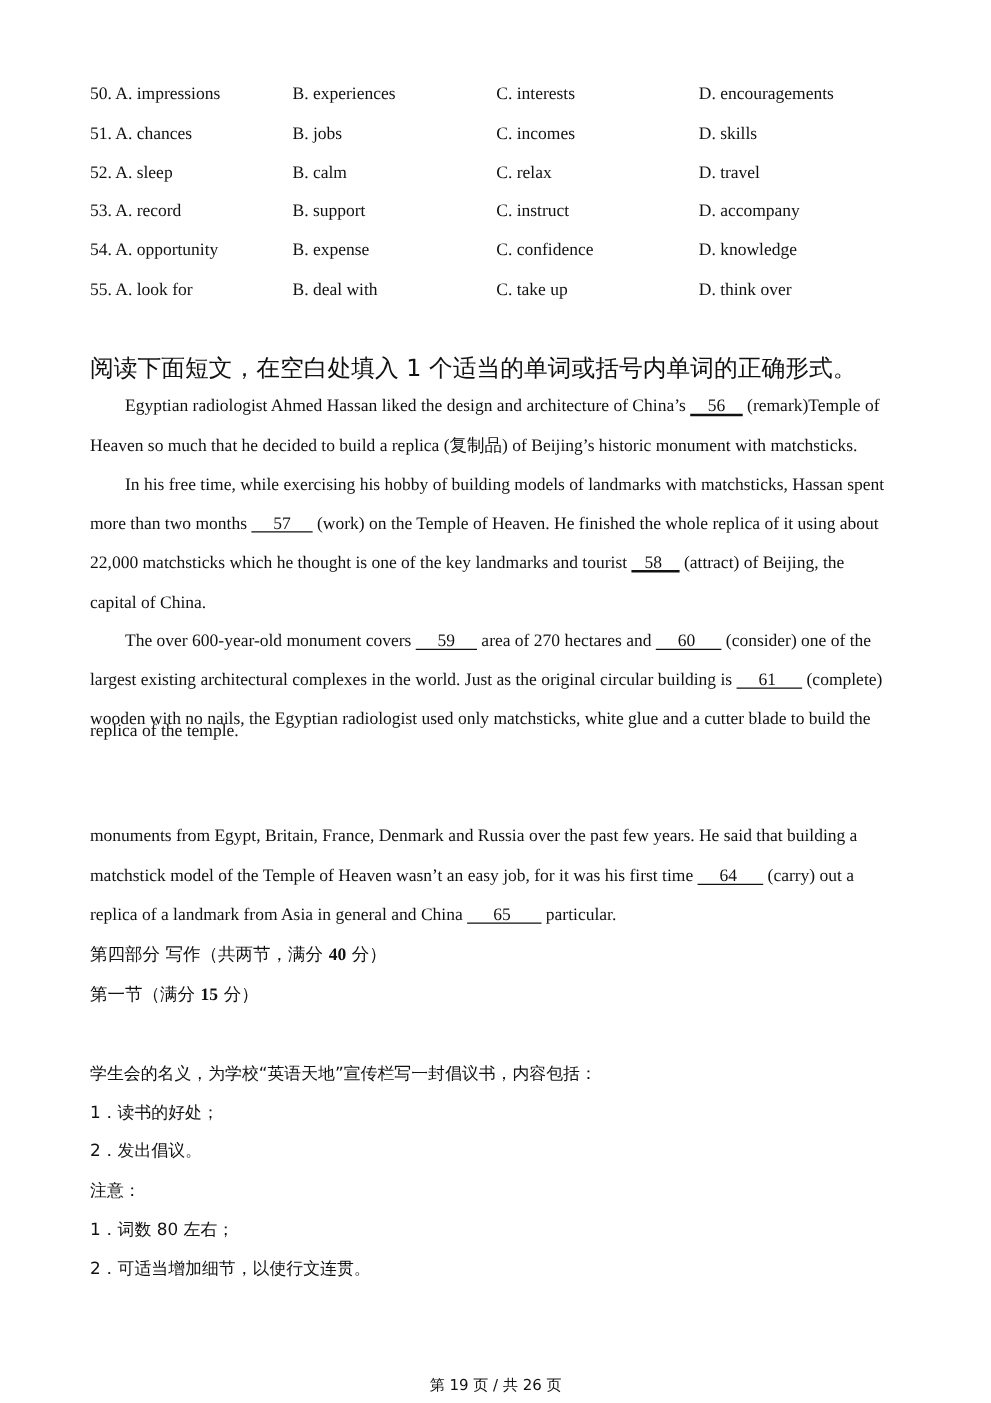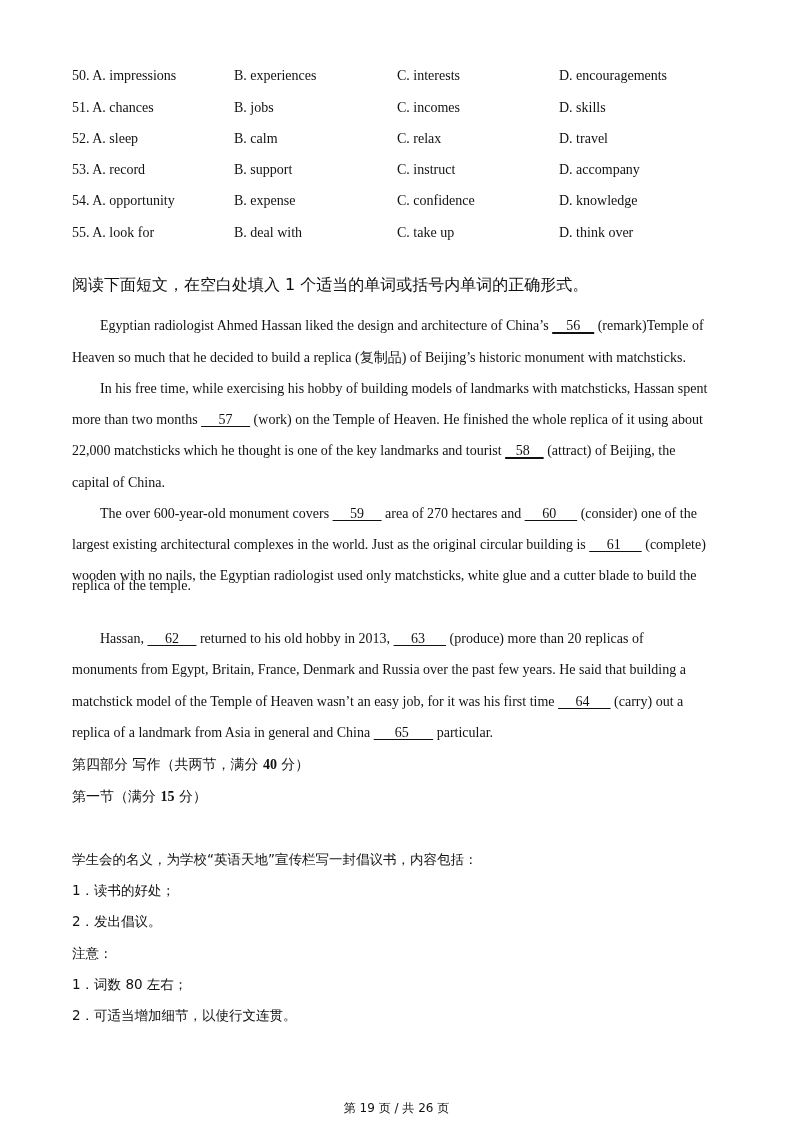--- a/index.html
+++ b/index.html
@@ -71,21 +71,21 @@
     <span class="opt c">C. confidence</span>
     <span class="opt d">D. knowledge</span>
   </div>
   <div class="opt-row" style="top:223px">
     <span class="opt a"><span>55.</span> <span>A. look for</span></span>
     <span class="opt b">B. deal with</span>
     <span class="opt c">C. take up</span>
     <span class="opt d">D. think over</span>
   </div>
 
-  <div class="line cn" style="top:275px; font-size:16px">阅读下面短文，在空白处填入 1 个适当的单词或括号内单词的正确形式。</div>
+  <div class="line cn" style="top:285px; font-size:19px">阅读下面短文，在空白处填入 1 个适当的单词或括号内单词的正确形式。</div>
 
   <div class="line indent" style="top:316px">
     <span>Egyptian radiologist Ahmed Hassan liked the design and architecture of China’s </span><span class="blank thick">    56    </span><span> (remark)Temple of</span>
   </div>
   <div class="line" style="top:348px">Heaven so much that he decided to build a replica (复制品) of Beijing’s historic monument with matchsticks.</div>
 
   <div class="line indent" style="top:379px">In his free time, while exercising his hobby of building models of landmarks with matchsticks, Hassan spent</div>
   <div class="line" style="top:410px">
     <span>more than two months </span><span class="blank">     57     </span><span> (work) on the Temple of Heaven. He finished the whole replica of it using about</span>
   </div>
@@ -96,23 +96,20 @@
 
   <div class="line indent" style="top:504px">
     <span>The over 600-year-old monument covers </span><span class="blank">     59     </span><span> area of 270 hectares and </span><span class="blank">     60      </span><span> (consider) one of the</span>
   </div>
   <div class="line" style="top:535px">
     <span>largest existing architectural complexes in the world. Just as the original circular building is </span><span class="blank">     61      </span><span> (complete)</span>
   </div>
   <div class="line" style="top:566px">wooden with no nails, the Egyptian radiologist used only matchsticks, white glue and a cutter blade to build the</div>
   <div class="line" style="top:576px">replica of the temple.</div>
 
-  <div class="line indent" style="top:629px">
-    <span>Hassan, </span><span class="blank">     62     </span><span> returned to his old hobby in 2013, </span><span class="blank">     63      </span><span> (produce) more than 20 replicas of</span>
-  </div>
   <div class="line" style="top:660px">monuments from Egypt, Britain, France, Denmark and Russia over the past few years. He said that building a</div>
   <div class="line" style="top:692px">
     <span>matchstick model of the Temple of Heaven wasn’t an easy job, for it was his first time </span><span class="blank">     64      </span><span> (carry) out a</span>
   </div>
   <div class="line" style="top:723px">
     <span>replica of a landmark from Asia in general and China </span><span class="blank">      65       </span><span> particular.</span>
   </div>
 
   <div class="line cn" style="top:754px">
     <span>第四部分  写作（共两节，满分 </span><span class="bold" style="font-family:'Liberation Serif',serif">40</span><span> 分）</span>

